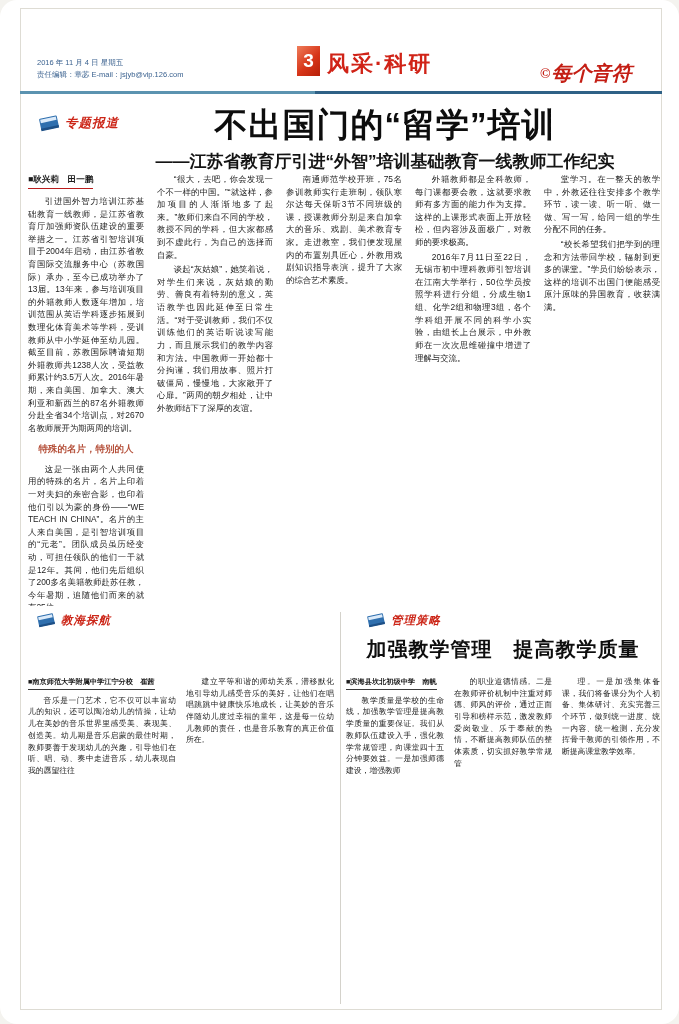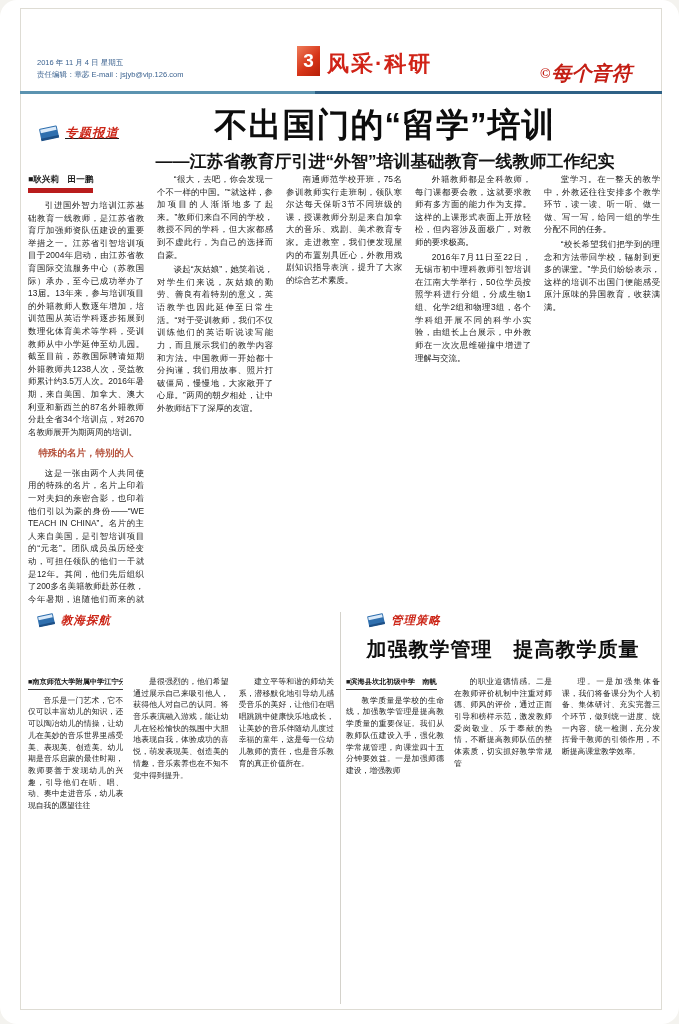--- a/index.html
+++ b/index.html
@@ -14,35 +14,35 @@
   .page-section{position:absolute;left:327px;top:49px;font-size:22px;font-weight:900;color:#d02317;letter-spacing:2px;}
   .masthead{position:absolute;left:540px;top:60px;font-size:20px;font-weight:bold;font-style:italic;
     color:#c41e14;font-family:"Liberation Serif","DejaVu Serif",serif;white-space:nowrap;}
   .masthead .mark{font-size:14px;vertical-align:2px;margin-right:1px;}
   .head-rule{position:absolute;left:20px;top:91px;width:642px;height:3px;
     background:linear-gradient(90deg,#5b93b0 0%,#5b93b0 46%,#2f6186 46%,#2f6186 100%);}
 
   
   .tag{display:flex;align-items:center;gap:5px;}
   .tag .tag-label{font-size:12.5px;font-weight:900;font-style:italic;color:#cc2618;letter-spacing:1px;}
-  .tag-main{position:absolute;left:38px;top:124px;text-decoration:underline;}
+  .tag-main{position:absolute;left:38px;top:114px;}
   .tag-bl{position:absolute;left:36px;top:612px;}
   .tag-br{position:absolute;left:366px;top:612px;}
   .tag .tag-label.small{font-size:11.5px;}
 
   
   .main-title{position:absolute;left:130px;top:103px;width:510px;text-align:center;
     font-size:33px;font-weight:900;color:#0d0d0d;letter-spacing:1px;margin:0;}
   .main-subtitle{position:absolute;left:130px;top:150px;width:510px;text-align:center;
     font-size:17px;font-weight:bold;color:#141414;margin:0;}
   .main-cols{position:absolute;left:28px;top:173px;width:632px;height:433px;
     display:flex;gap:13px;}
   .col{flex:1 1 0;font-size:8.4px;line-height:1.5;text-align:justify;overflow:hidden;color:#1c1c1c;}
   .col p{margin:0 0 2px 0;text-indent:2em;}
-  .byline{display:inline-block;font-weight:bold;font-size:8.6px;border-bottom:5px solid #b91c1c;
+  .byline{display:inline-block;font-weight:bold;font-size:8.6px;border-bottom:1px solid #b91c1c;
     padding-bottom:2px;margin-bottom:6px;}
   .subhead{color:#b5503a;font-weight:bold;font-size:9.5px;text-align:center;margin:8px 0 6px 0;}
 
   
   .v-divider{position:absolute;left:340px;top:612px;width:1px;height:392px;background:#d4d2cb;}
   .b-title{position:absolute;text-align:center;font-size:20px;font-weight:900;color:#0d0d0d;margin:0;letter-spacing:1px;}
   .b-title-left{left:28px;top:636px;width:306px;}
   .b-title-right{left:346px;top:636px;width:314px;}
   .b-cols{position:absolute;top:676px;height:328px;display:flex;gap:10px;}
   .b-cols-left{left:28px;width:306px;}
@@ -118,23 +118,20 @@
       </g>
     </svg>
     <span class="tag-label small">教海探航</span>
   </div>
   <div class="b-cols b-cols-left">
     <div class="bcol">
       <span class="b-byline">■南京师范大学附属中学江宁分校　崔茜</span>
       <p>音乐是一门艺术，它不仅可以丰富幼儿的知识，还可以陶冶幼儿的情操，让幼儿在美妙的音乐世界里感受美、表现美、创造美。幼儿期是音乐启蒙的最佳时期，教师要善于发现幼儿的兴趣，引导他们在听、唱、动、奏中走进音乐，幼儿表现自我的愿望往往</p>
     </div>
     <div class="bcol">
-      <p>是很强烈的，他们希望通过展示自己来吸引他人，获得他人对自己的认同。将音乐表演融入游戏，能让幼儿在轻松愉快的氛围中大胆地表现自我，体验成功的喜悦，萌发表现美、创造美的情趣，音乐素养也在不知不觉中得到提升。</p>
-    </div>
-    <div class="bcol">
       <p>建立平等和谐的师幼关系，潜移默化地引导幼儿感受音乐的美好，让他们在唱唱跳跳中健康快乐地成长，让美妙的音乐伴随幼儿度过幸福的童年，这是每一位幼儿教师的责任，也是音乐教育的真正价值所在。</p>
     </div>
   </div>
 
   <div class="v-divider"></div>
 
   <div class="tag tag-br">
     <svg width="20" height="16" viewBox="0 0 22 18">
       <g transform="rotate(-12 11 9)">
         <rect x="2" y="3" width="18" height="12" rx="1" fill="#2f6fae"></rect>

